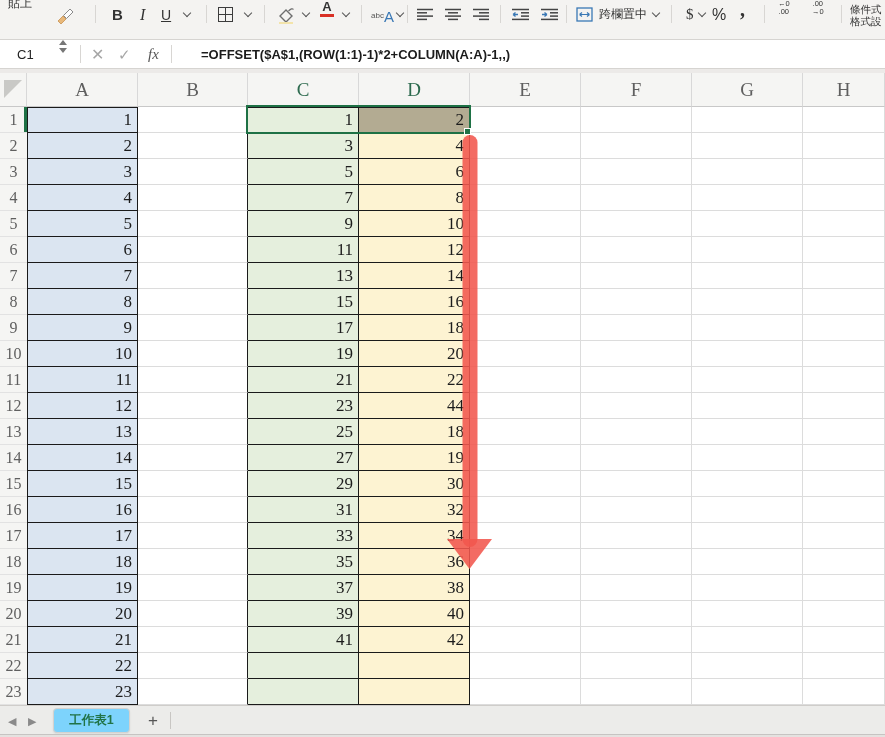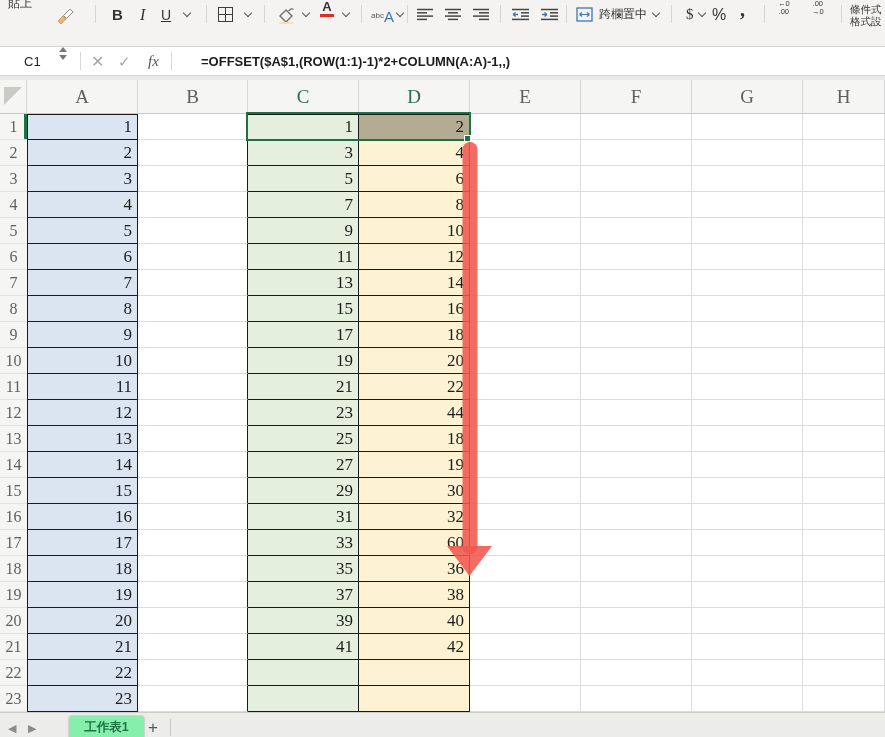--- a/index.html
+++ b/index.html
@@ -1,20 +1,20 @@
 <!DOCTYPE html>
 <html><head>
 <meta charset="utf-8">
 <style>
   * { margin:0; padding:0; box-sizing:border-box; }
   html,body { width:885px; height:737px; overflow:hidden; }
   body { font-family:"Liberation Sans", sans-serif; background:#fff; position:relative; }
 
   
-  .toolbar { position:relative; width:885px; height:47px; background:#f4f3f1;
+  .toolbar { position:relative; width:885px; height:40px; background:#f4f3f1;
              border-bottom:1px solid #d6d4d1; overflow:hidden; }
   .toolbar .item { position:absolute; top:0; height:29px; display:flex; align-items:center;
                    color:#333; cursor:default; }
   .vsep { position:absolute; top:5px; width:1px; height:18px; background:#d8d6d3; }
   .paste-label { font-size:12px; color:#333; top:-8px !important; height:20px !important; align-items:flex-end !important; }
   .btn-b { font-weight:bold; font-size:15px; color:#222; }
   .btn-i { font-style:italic; font-family:"Liberation Serif",serif; font-size:16px; color:#222; }
   .btn-u { font-size:14px; text-decoration:underline; color:#222; }
   .chev { width:6px; height:6px; border-right:1.5px solid #555; border-bottom:1.5px solid #555;
           transform:rotate(45deg); margin-top:-3px; }
@@ -74,21 +74,21 @@
 
   .sel-rect { position:absolute; left:246px; top:32px; width:225px; height:29px;
               border:2px solid #1e7145; pointer-events:none; }
   .fill-handle { position:absolute; left:464px; top:55px; width:7px; height:7px;
                  background:#1e7145; border:1px solid #fff; }
   .arrow-svg { position:absolute; left:438px; top:54px; pointer-events:none; }
 
   
   .tabbar { position:relative; width:885px; height:29px; background:#ececea; border-top:1px solid #cfcdca; }
   .tabbar .navtri { position:absolute; top:9px; font-size:11px; color:#8a8a8a; }
-  .sheet-tab { position:absolute; left:68px; top:2px; width:77px; height:25px; background:#86efac;
+  .sheet-tab { position:absolute; left:53px; top:2px; width:77px; height:25px; background:#7dd3fc;
                border:1px solid #d4d2cf; border-radius:4px; box-shadow:0 1px 2px rgba(0,0,0,0.08);
                display:flex; align-items:center; justify-content:center;
                font-size:12.5px; font-weight:600; color:#217346; }
   .add-sheet { position:absolute; left:142px; top:2px; width:22px; height:25px; display:flex;
                align-items:center; justify-content:center; font-size:17px; color:#555; }
   .tab-sep { position:absolute; left:170px; top:6px; width:1px; height:17px; background:#c8c6c3; }
 
   
   .statusbar { position:relative; width:885px; height:14px; background:#e4e2e0; border-top:1px solid #c6c4c2; overflow:hidden; }
   .status-avg { position:absolute; right:-8px; top:0px; font-size:12px; color:#8a8a8a; white-space:nowrap; }
@@ -252,21 +252,21 @@
 
   <div class="item cond" style="left:850px;">
     <div>
       <div>條件式</div>
       <div>格式設</div>
     </div>
   </div>
 </div>
 
 <div class="fbar">
-  <div class="item namebox" style="left:24px;">C1</div>
+  <div class="item namebox" style="left:17px;">C1</div>
   <div class="item spinner" style="left:59px;">
     <span class="up"></span>
     <span class="dn"></span>
   </div>
   <div class="vsep" style="left:80px; top:5px;"></div>
   <div class="item cancel-x" style="left:91px;">✕</div>
   <div class="item enter-ck" style="left:118px;">✓</div>
   <div class="item fx" style="left:148px;">fx</div>
   <div class="vsep" style="left:171px; top:5px;"></div>
   <div class="item formula-text" style="left:181px;margin-left:20px;">=OFFSET($A$1,(ROW(1:1)-1)*2+COLUMN(A:A)-1,,)</div>
@@ -428,21 +428,21 @@
       <div class="cell fc">31</div>
       <div class="cell fd">32</div>
       <div class="cell"></div>
       <div class="cell"></div>
       <div class="cell"></div>
       <div class="cell"></div>
       <div class="rowhead">17</div>
       <div class="cell fa">17</div>
       <div class="cell cb"></div>
       <div class="cell fc">33</div>
-      <div class="cell fd">60</div>
+      <div class="cell fd">34</div>
       <div class="cell"></div>
       <div class="cell"></div>
       <div class="cell"></div>
       <div class="cell"></div>
       <div class="rowhead">18</div>
       <div class="cell fa">18</div>
       <div class="cell cb"></div>
       <div class="cell fc">35</div>
       <div class="cell fd">36</div>
       <div class="cell"></div>

